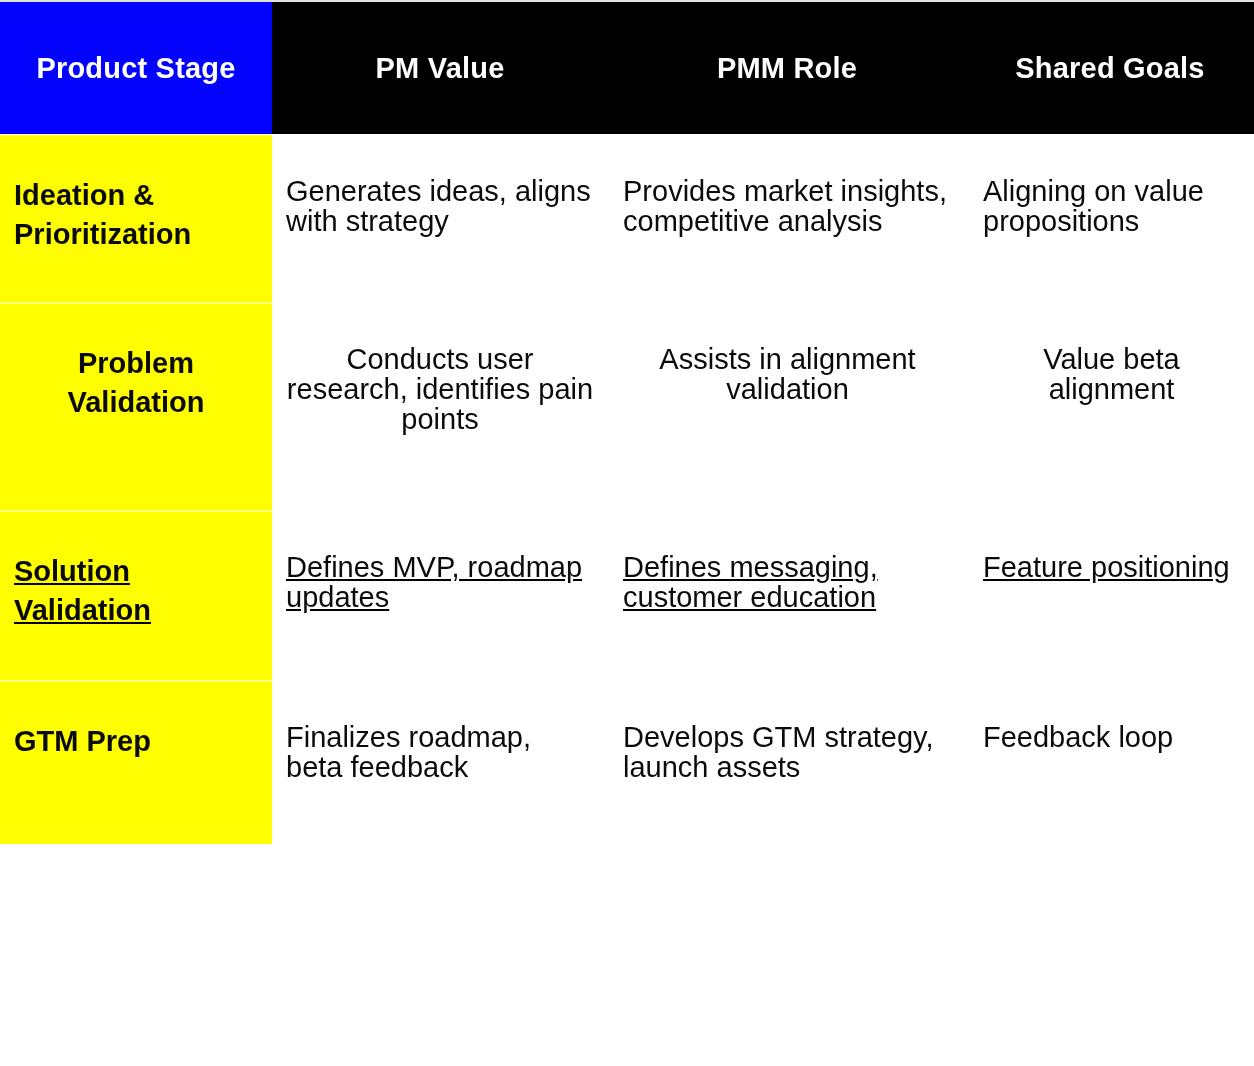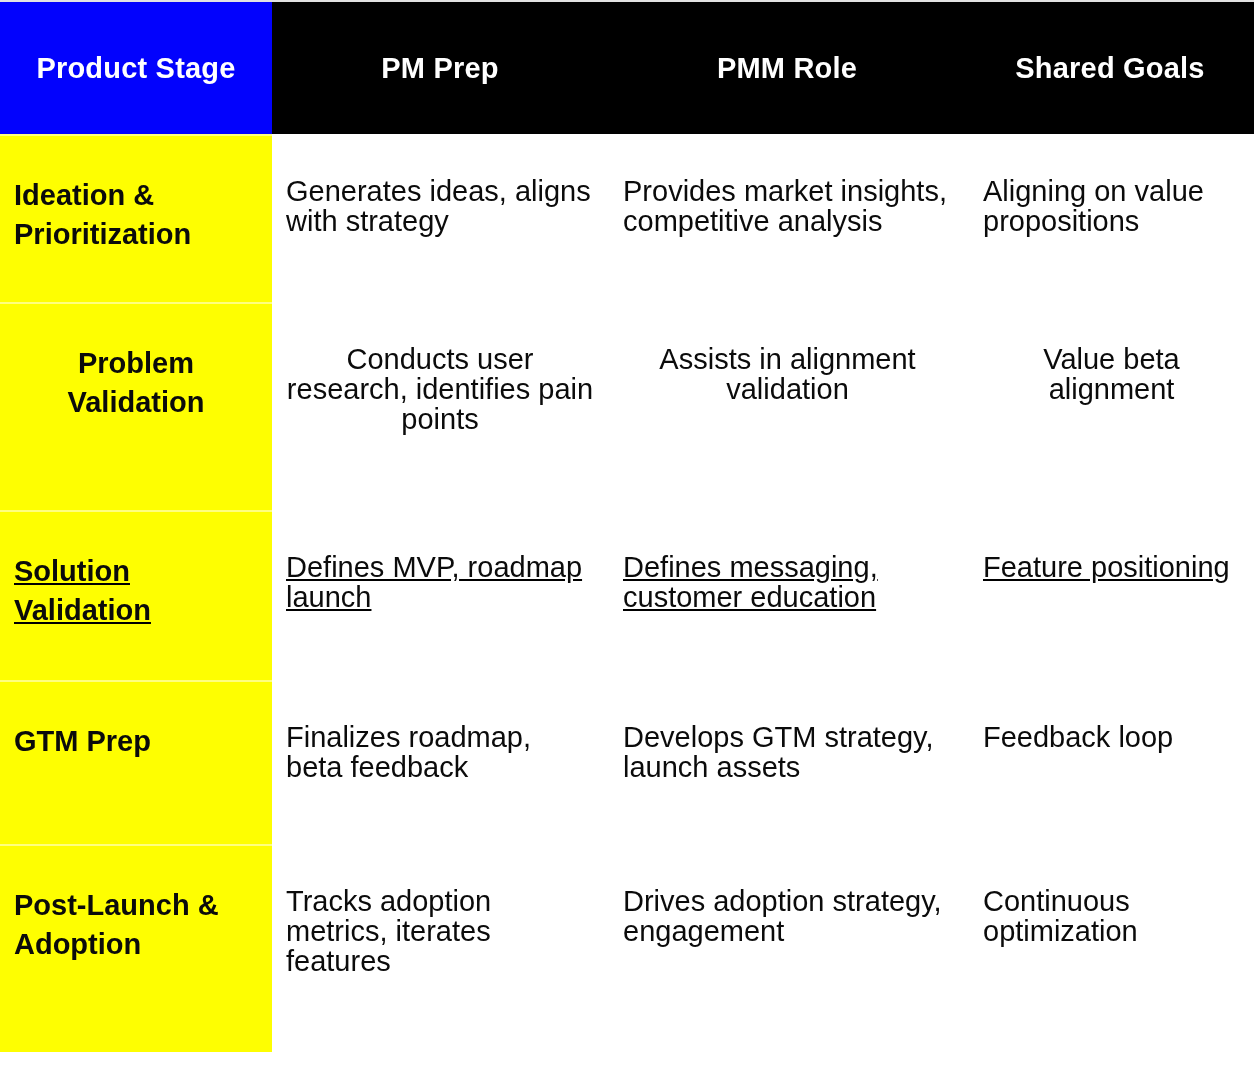--- a/index.html
+++ b/index.html
@@ -73,50 +73,44 @@
 <table class="roles-table">
   <colgroup>
     <col class="c1">
       <col class="c2">
       <col class="c3">
       <col class="c4">
   </colgroup>
   <thead>
     <tr>
       <th class="stage-header">Product Stage</th>
-      <th>PM Prep</th>
+      <th>PM Value</th>
       <th>PMM Role</th>
       <th>Shared Goals</th>
     </tr>
   </thead>
   <tbody>
     <tr class="r1">
       <td class="stage-cell">Ideation &amp; Prioritization</td>
       <td class="col-pm">Generates ideas, aligns with strategy</td>
       <td class="col-pmm">Provides market insights, competitive analysis</td>
       <td class="col-goal">Aligning on value propositions</td>
     </tr>
     <tr class="r2">
       <td class="stage-cell">Problem Validation</td>
       <td class="col-pm">Conducts user research, identifies pain points</td>
       <td class="col-pmm">Assists in alignment validation</td>
       <td class="col-goal">Value beta alignment</td>
     </tr>
     <tr class="r3">
       <td class="stage-cell">Solution Validation</td>
-      <td class="col-pm">Defines MVP, roadmap launch</td>
+      <td class="col-pm">Defines MVP, roadmap updates</td>
       <td class="col-pmm">Defines messaging, customer education</td>
       <td class="col-goal">Feature positioning</td>
     </tr>
     <tr class="r4">
       <td class="stage-cell">GTM Prep</td>
       <td class="col-pm">Finalizes roadmap, beta feedback</td>
       <td class="col-pmm">Develops GTM strategy, launch assets</td>
       <td class="col-goal">Feedback loop</td>
     </tr>
-    <tr class="r5">
-      <td class="stage-cell">Post-Launch &amp; Adoption</td>
-      <td class="col-pm">Tracks adoption metrics, iterates features</td>
-      <td class="col-pmm">Drives adoption strategy, engagement</td>
-      <td class="col-goal">Continuous optimization</td>
-    </tr>
   </tbody>
 </table>
 
 </body></html>

